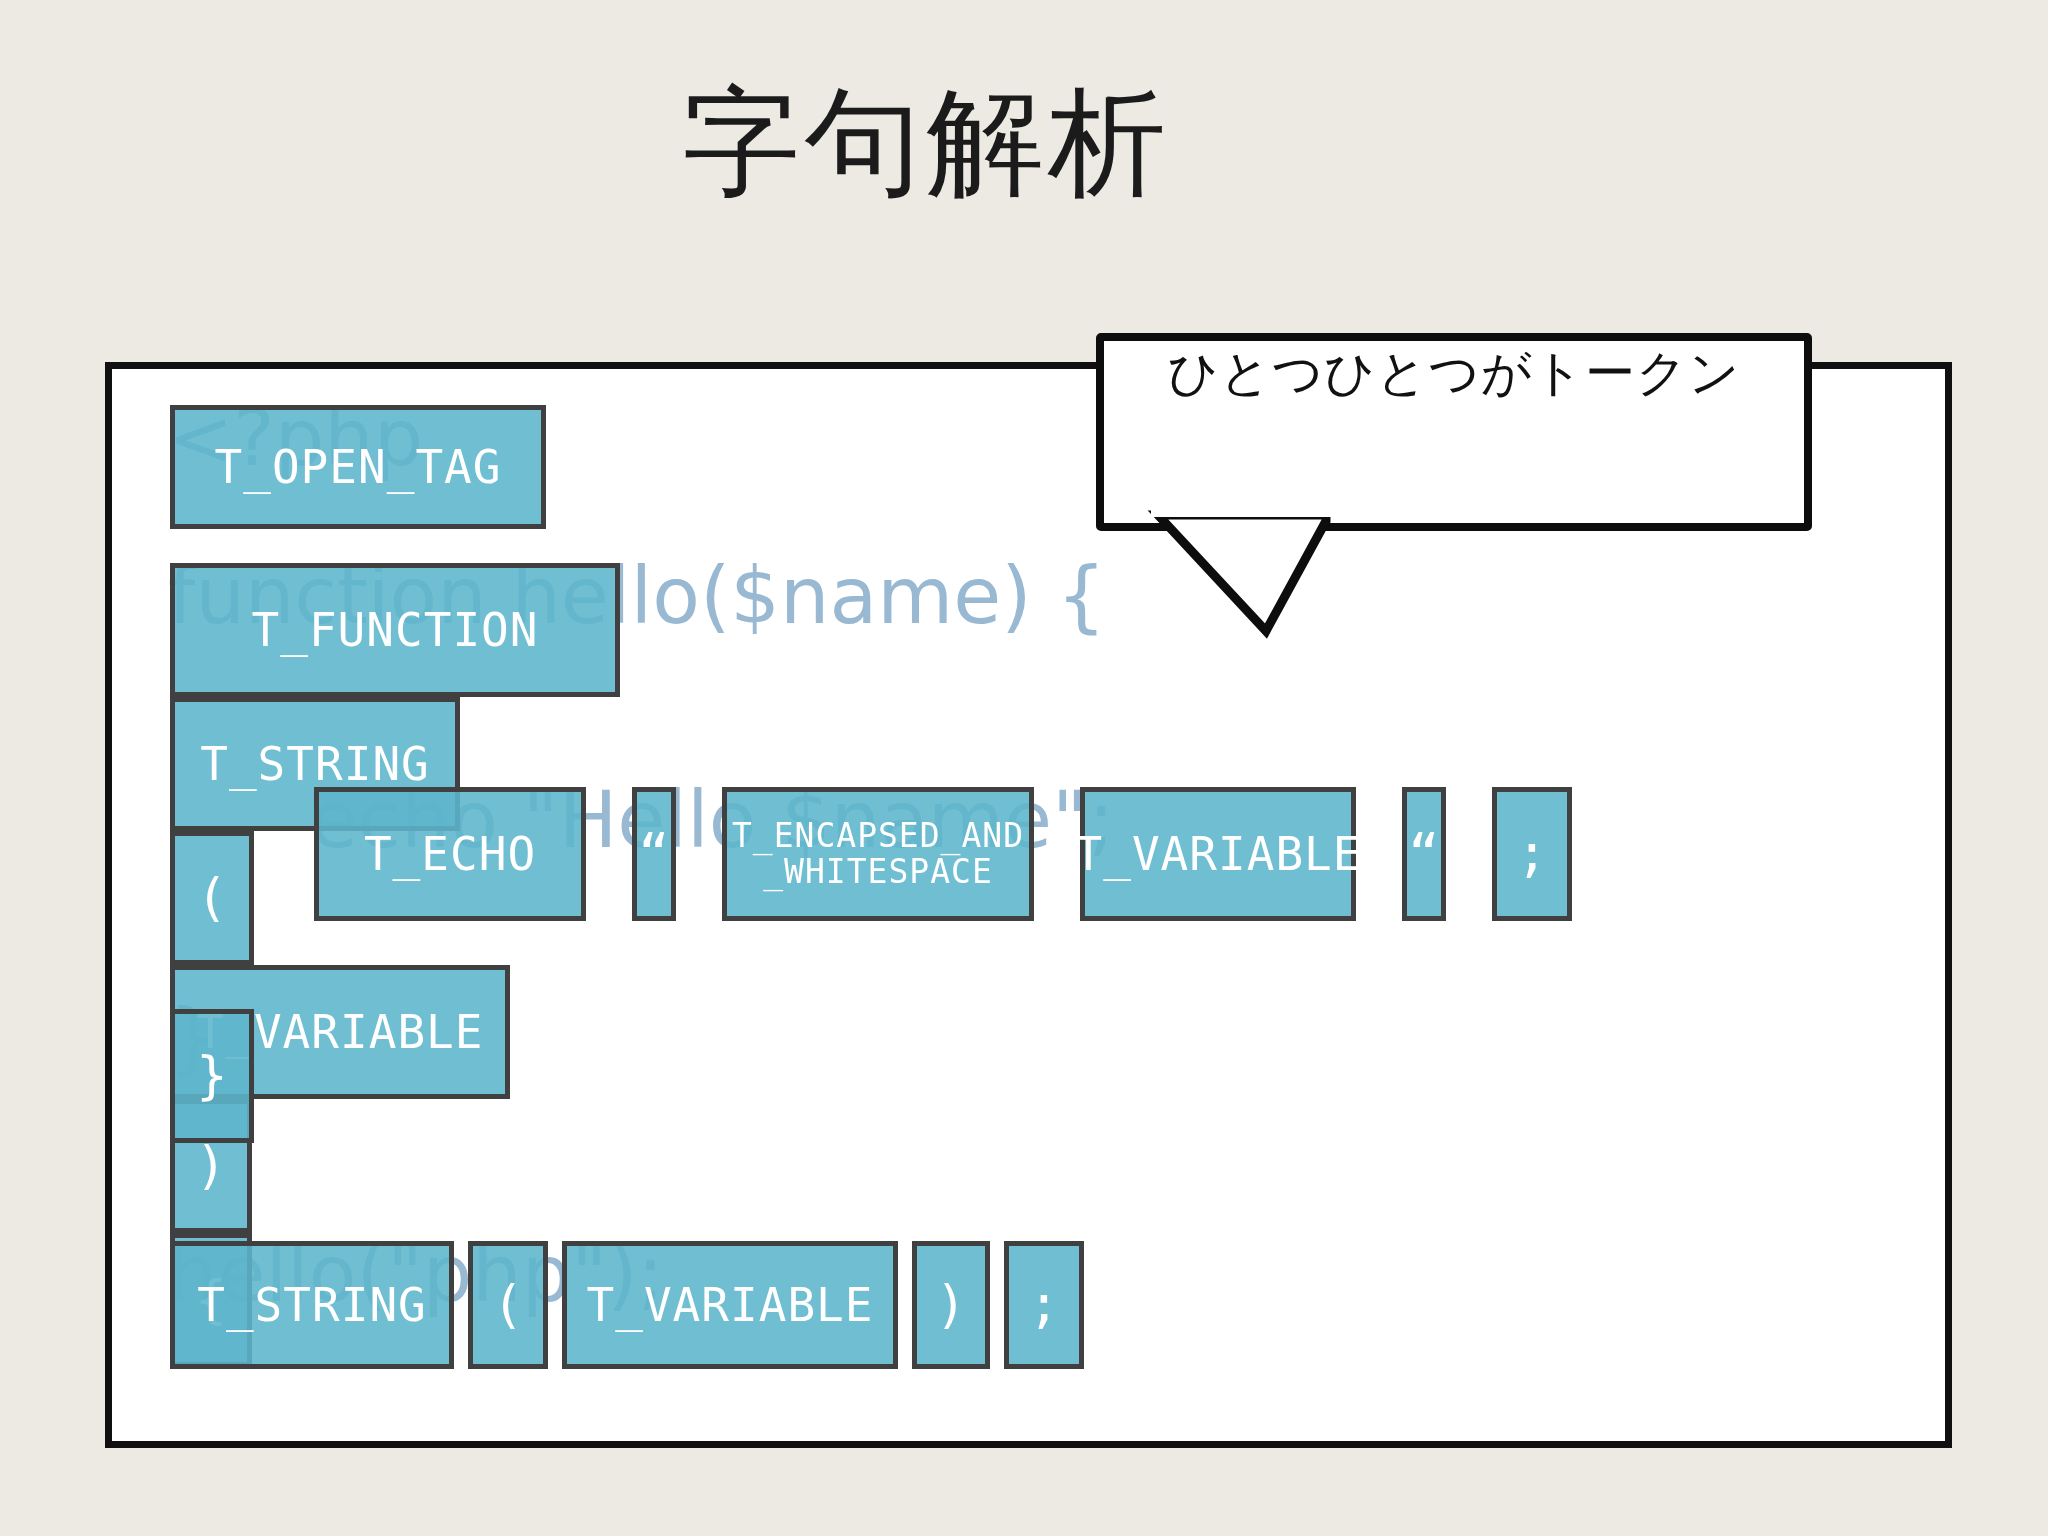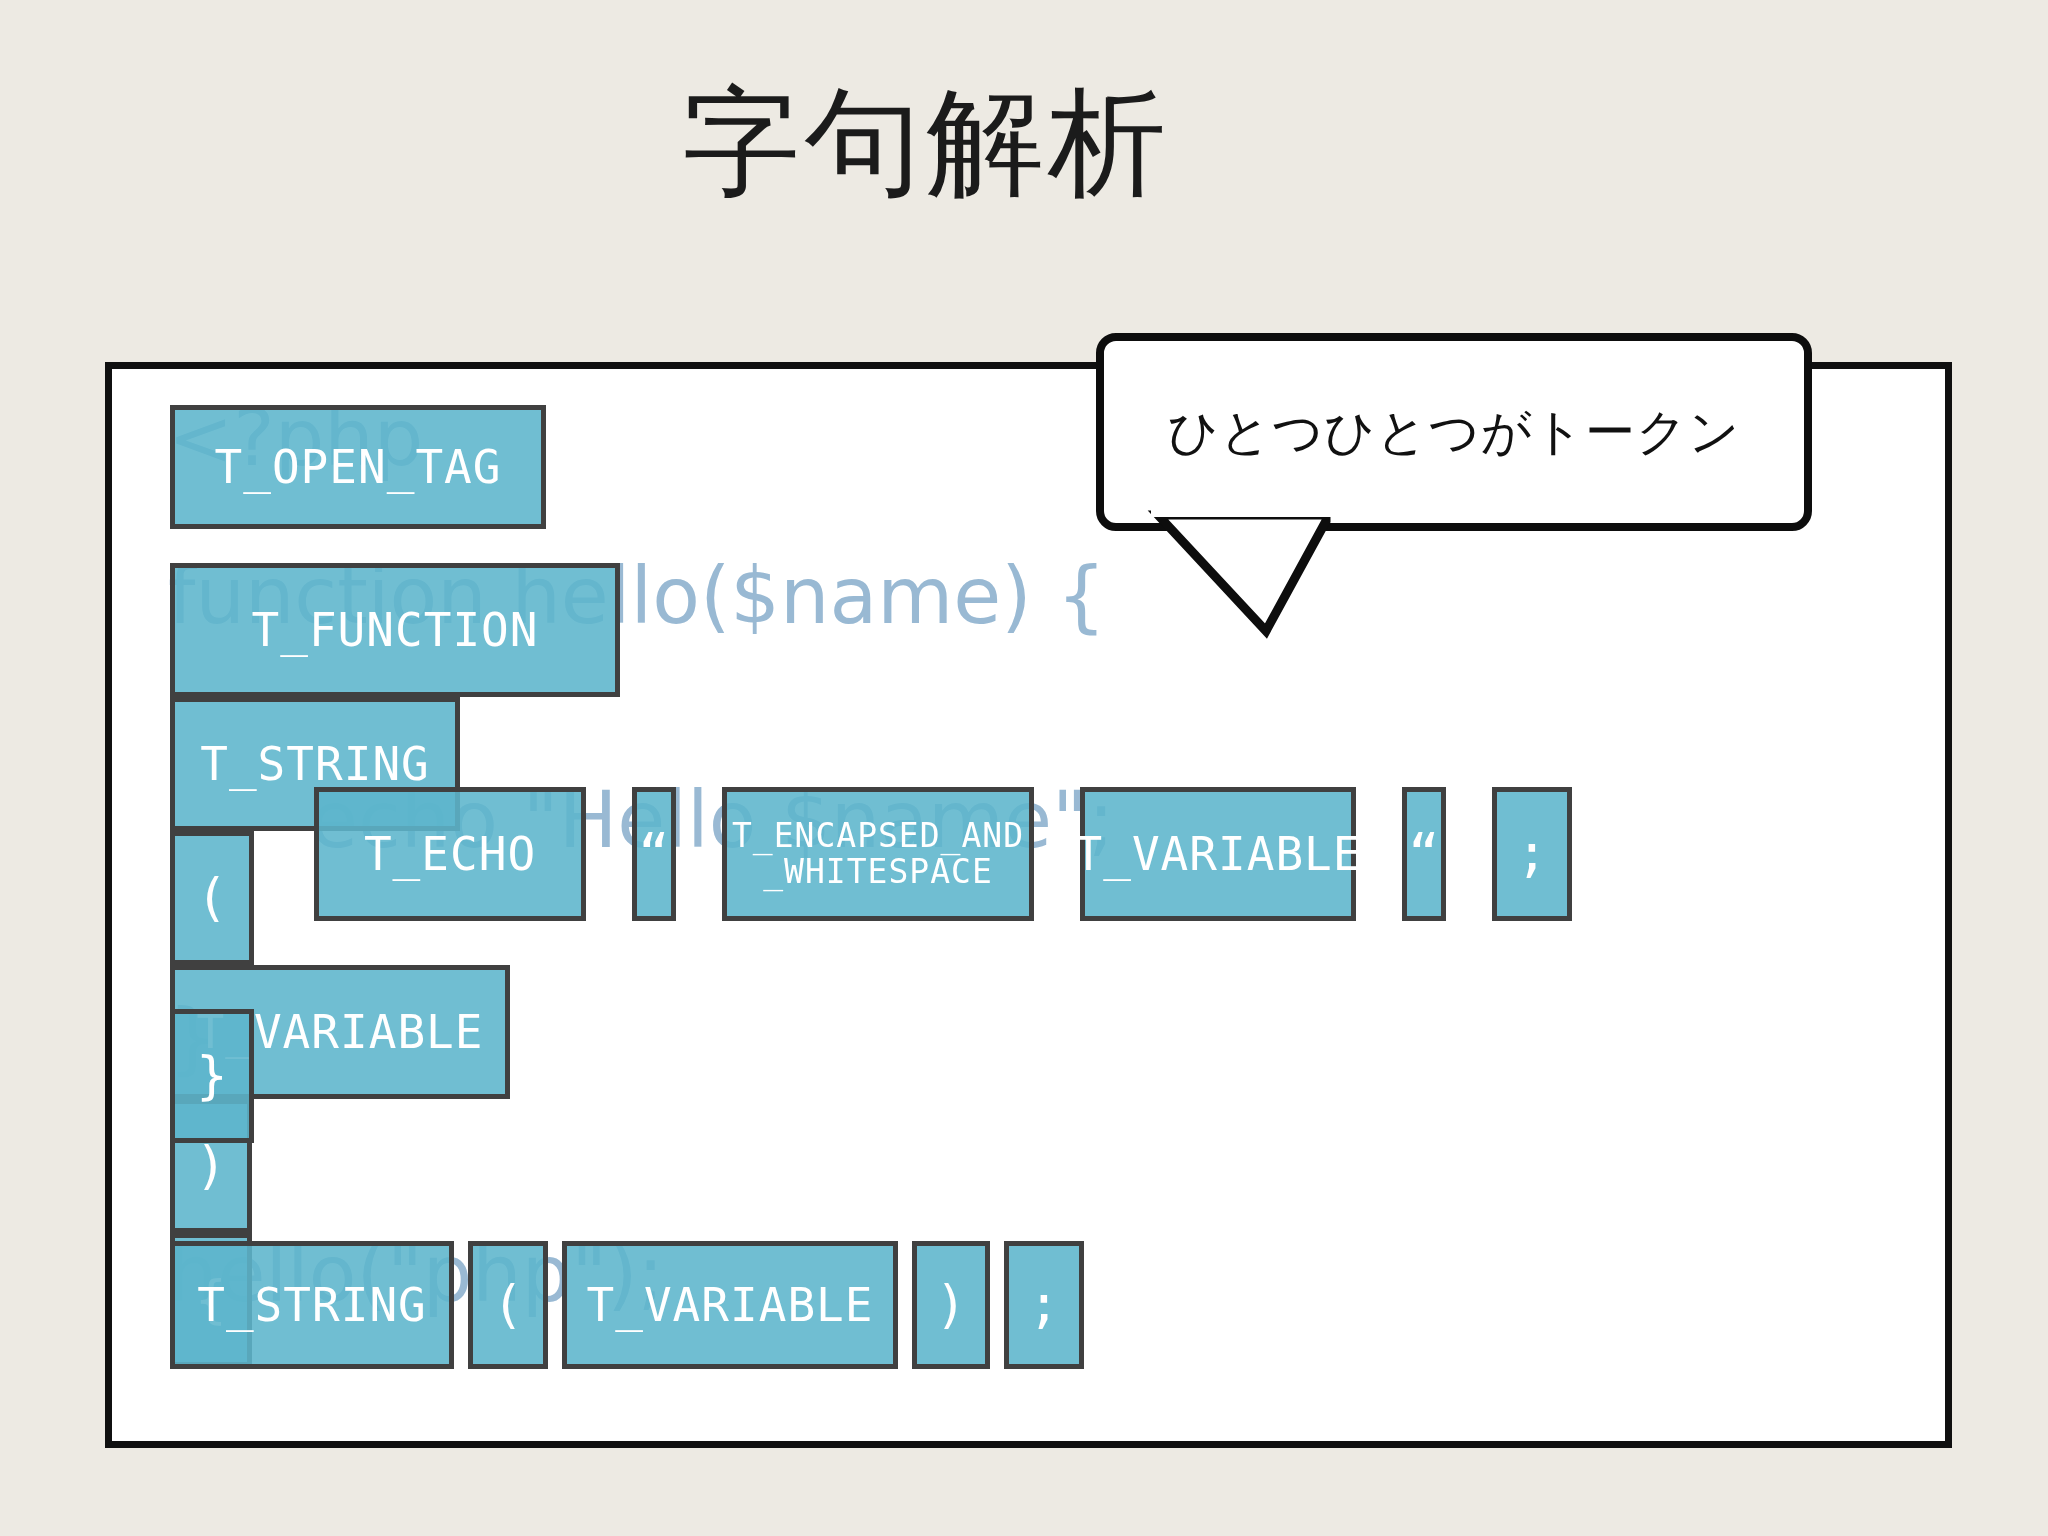--- a/index.html
+++ b/index.html
@@ -88,26 +88,26 @@
 
   
   #callout {
     position: absolute;
     left: 1096px;
     top: 333px;
     width: 716px;
     height: 198px;
     background: #ffffff;
     border: 8px solid #0d0d0d;
-    border-radius: 20px;
+    border-radius: 5px;
     box-sizing: border-box;
     display: flex;
     flex-direction: column;
     align-items: center;
-    justify-content: center;
+    justify-content: space-between;
     z-index: 30;
   }
   #callout .line {
     font-family: "DejaVu Sans", "Liberation Sans", sans-serif;
     font-size: 50px;
     line-height: 1.30;
     color: #111111;
     white-space: pre;
     letter-spacing: 1px;
   }

